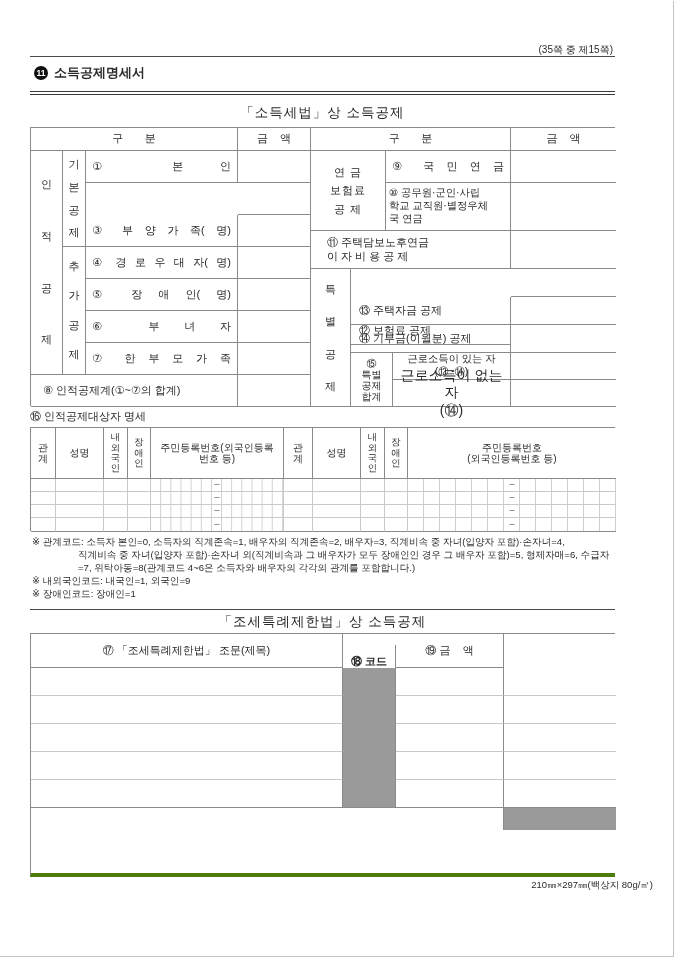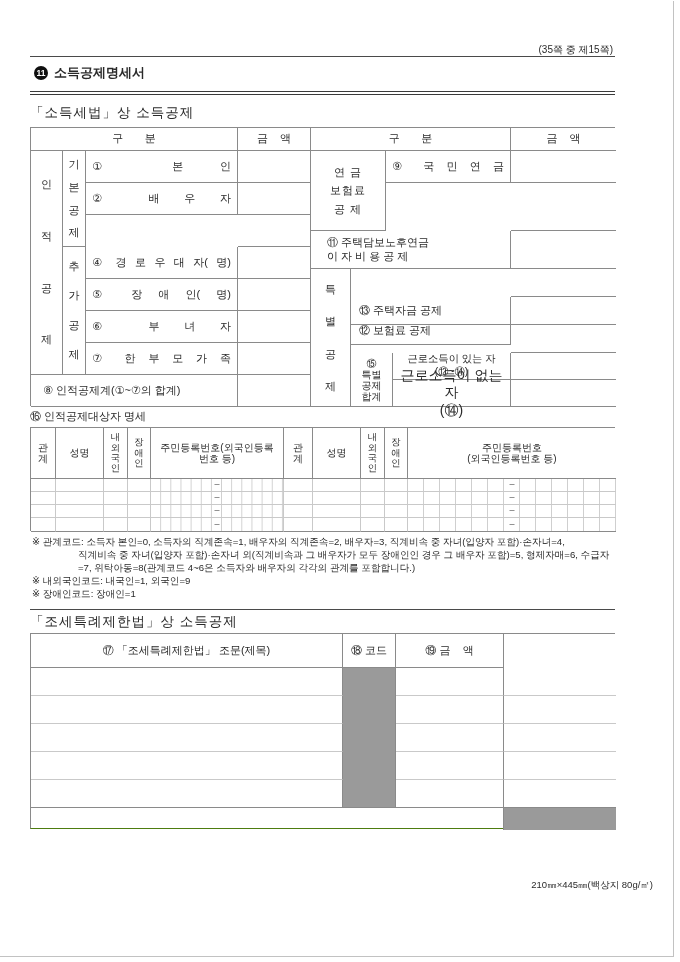--- a/index.html
+++ b/index.html
@@ -3,21 +3,21 @@
 <meta charset="utf-8">
 <style>
   html,body{margin:0;padding:0;background:#e9e9e9;}
   #page{position:relative;width:680px;height:962px;background:#ffffff;
         font-family:"Liberation Sans","DejaVu Sans",sans-serif;color:#2a2a2a;overflow:hidden;}
   #page-frame{position:absolute;left:0;top:1px;right:6px;bottom:5px;border-right:1px solid #c2c2c2;border-bottom:1px solid #c2c2c2;pointer-events:none;}
   #content{position:absolute;left:30px;top:0;width:585px;height:962px;}
   .abs{position:absolute;box-sizing:border-box;}
   .rule{border-top:1px solid #4a4a4a;width:100%;height:0;}
   .dblrule{width:100%;height:4px;border-top:1px solid #3a3a3a;border-bottom:1px solid #3a3a3a;}
-  .title{width:100%;text-align:left;font-size:13.5px;letter-spacing:1px;}
+  .title{width:100%;text-align:center;font-size:13.5px;letter-spacing:1px;}
   
   .tbl{border-top:1px solid #8a8a8a;border-left:1px solid #8a8a8a;}
   .cell{position:absolute;box-sizing:border-box;display:flex;align-items:center;justify-content:center;
         border-right:1px solid #8a8a8a;border-bottom:1px solid #8a8a8a;font-size:11px;line-height:1.25;}
   .cell.nr{border-right:none;}
   .cell.lt{border-bottom-color:#c9c9c9;}
   .cell.ltr{border-right-color:#c9c9c9;}
   .cell.l{justify-content:flex-start;}
   .pre{white-space:pre-line;text-align:center;}
   .just span{width:100%;text-align:justify;text-align-last:justify;padding:0 6px;}
@@ -80,22 +80,22 @@
 공
 제</div>
       <div class="cell vlab v-chuga" style="left:32px;top:119px;width:23px;height:128px;">추
 가
 공
 제</div>
 
       <div class="cell just" style="left:55px;top:23px;width:152px;height:32px;">
           <span>①&nbsp;본 인</span>
         </div>
-      <div class="cell just" style="left:55px;top:55px;width:152px;height:32px;">
-          <span>②&nbsp;배 우 자</span>
+      <div class="cell just" style="left:55px;top:87px;width:152px;height:32px;">
+          <span>③&nbsp;부 양 가 족( 명)</span>
         </div>
       <div class="cell just" style="left:55px;top:119px;width:152px;height:32px;">
           <span>④&nbsp;경 로 우 대 자( 명)</span>
         </div>
       <div class="cell just" style="left:55px;top:151px;width:152px;height:32px;">
           <span>⑤&nbsp;장 애 인( 명)</span>
         </div>
       <div class="cell just" style="left:55px;top:215px;width:152px;height:32px;">
           <span>⑦&nbsp;한 부 모 가 족</span>
         </div>
@@ -112,28 +112,32 @@
       <div class="cell" style="left:207px;top:183px;width:73px;height:32px;"></div>
       <div class="cell" style="left:207px;top:215px;width:73px;height:32px;"></div>
       <div class="cell" style="left:207px;top:247px;width:73px;height:32px;"></div>
 
       <div class="cell vlab v-pension" style="left:280px;top:23px;width:75px;height:80px;">연&nbsp;금
 보험료
 공&nbsp;제</div>
       <div class="cell just" style="left:355px;top:23px;width:125px;height:32px;">
           <span>⑨&nbsp;국 민 연 금</span>
         </div>
+      <div class="cell l pre" style="left:355px;top:55px;width:125px;height:48px;font-size:10.3px;text-align:left;padding-left:3px;">⑩ 공무원·군인·사립
+    학교 교직원·별정우체
+    국 연금</div>
       <div class="cell l pre" style="left:280px;top:103px;width:200px;height:38px;text-align:left;padding-left:16px;">⑪ 주택담보노후연금
     이 자 비 용 공 제</div>
       <div class="cell vlab v-teuk" style="left:280px;top:141px;width:40px;height:138px;">특
 별
 공
 제</div>
       <div class="cell l" style="left:320px;top:141px;width:160px;height:28px;padding-left:8px;margin-top:48px;">⑫ 보험료 공제</div>
       <div class="cell l" style="left:320px;top:169px;width:160px;height:28px;padding-left:8px;">⑬ 주택자금 공제</div>
+      <div class="cell l" style="left:320px;top:197px;width:160px;height:28px;padding-left:8px;">⑭ 기부금(이월분) 공제</div>
       <div class="cell vlab v-sum15" style="left:320px;top:225px;width:42px;height:54px;">⑮
 특별
 공제
 합계</div>
       <div class="cell pre" style="left:362px;top:225px;width:118px;height:27px;font-size:10.3px;">근로소득이 있는 자
 (⑫~⑭)</div>
       <div class="cell pre" style="left:362px;top:252px;width:118px;height:27px;font-size:14px;">근로소득이 없는 자
 (⑭)</div>
 
       <div class="cell nr" style="left:480px;top:23px;width:105px;height:32px;"></div>
@@ -237,24 +241,24 @@
 
     <div class="abs notes" style="top:535px;left:2px;width:585px;">
       <p>※ 관계코드: 소득자 본인=0, 소득자의 직계존속=1, 배우자의 직계존속=2, 배우자=3, 직계비속 중 자녀(입양자 포함)·손자녀=4,</p>
       <p class="wrap">직계비속 중 자녀(입양자 포함)·손자녀 외(직계비속과 그 배우자가 모두 장애인인 경우 그 배우자 포함)=5, 형제자매=6, 수급자=7, 위탁아동=8(관계코드 4~6은 소득자와 배우자의 각각의 관계를 포함합니다.)</p>
       <p>※ 내외국인코드: 내국인=1, 외국인=9</p>
       <p>※ 장애인코드: 장애인=1</p>
     </div>
     <div class="abs rule" style="top:609px;"></div>
 
     <div class="abs title" style="top:613px;">「조세특례제한법」상 소득공제</div>
-    <div class="abs tbl" style="left:0;top:633px;width:585px;height:196px;border-bottom:1px solid #4d7c0f;">
+    <div class="abs tbl" style="left:0;top:633px;width:585px;height:244px;border-bottom:4px solid #4d7c0f;">
 
       <div class="cell" style="left:0;top:0;width:312px;height:34px;">⑰  「조세특례제한법」  조문(제목)</div>
-      <div class="cell" style="left:312px;top:0;width:53px;height:34px;">⑱ 코드</div>
+      <div class="cell" style="left:312px;top:11px;width:53px;height:34px;font-weight:bold;">⑱ 코드</div>
       <div class="cell" style="left:365px;top:0;width:108px;height:34px;">⑲ 금&nbsp;&nbsp;&nbsp;&nbsp;액</div>
 
       <div class="cell lt" style="left:0;top:34px;width:312px;height:28px;"></div>
       <div class="cell gray" style="left:312px;top:34px;width:53px;height:28px;border-bottom:none;"></div>
       <div class="cell lt" style="left:365px;top:34px;width:108px;height:28px;"></div>
       <div class="cell lt nr" style="left:473px;top:34px;width:112px;height:28px;"></div>
 
       <div class="cell lt" style="left:0;top:62px;width:312px;height:28px;"></div>
       <div class="cell gray" style="left:312px;top:62px;width:53px;height:28px;border-bottom:none;"></div>
       <div class="cell lt" style="left:365px;top:62px;width:108px;height:28px;"></div>
@@ -273,15 +277,15 @@
       <div class="cell" style="left:0;top:146px;width:312px;height:28px;"></div>
       <div class="cell gray" style="left:312px;top:146px;width:53px;height:28px;"></div>
       <div class="cell" style="left:365px;top:146px;width:108px;height:28px;"></div>
       <div class="cell nr" style="left:473px;top:146px;width:112px;height:28px;"></div>
 
       <div class="cell" style="left:365px;top:174px;width:108px;height:22px;border-bottom:none;"></div>
       <div class="cell nr gray" style="left:473px;top:174px;width:112px;height:22px;border-bottom:none;"></div>
     </div>
 
 
-    <div class="abs" style="top:879px;right:-38px;font-size:9.5px;">210㎜×445㎜(백상지  80g/㎡)</div>
+    <div class="abs" style="top:879px;right:-38px;font-size:9.5px;">210㎜×297㎜(백상지  80g/㎡)</div>
   </div>
 </div>
 
 </body></html>

